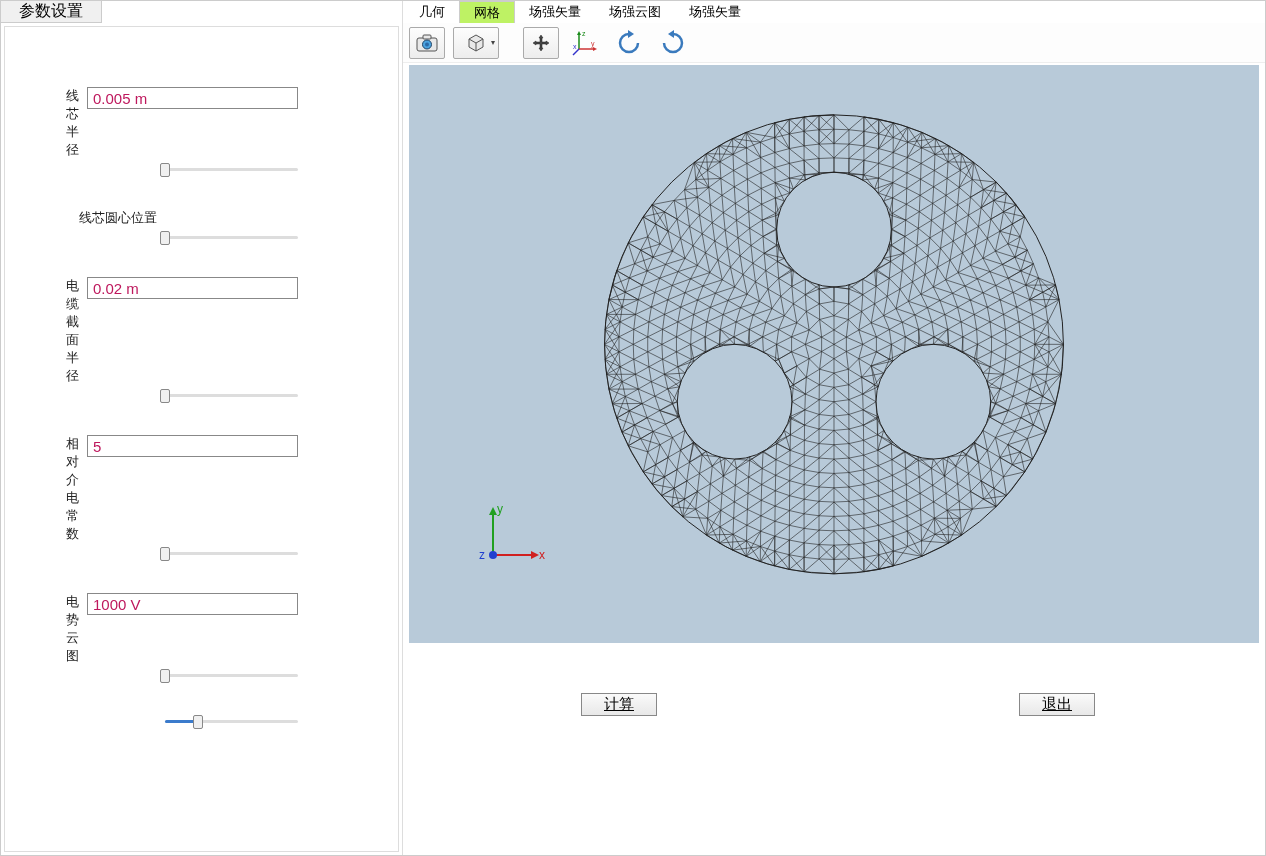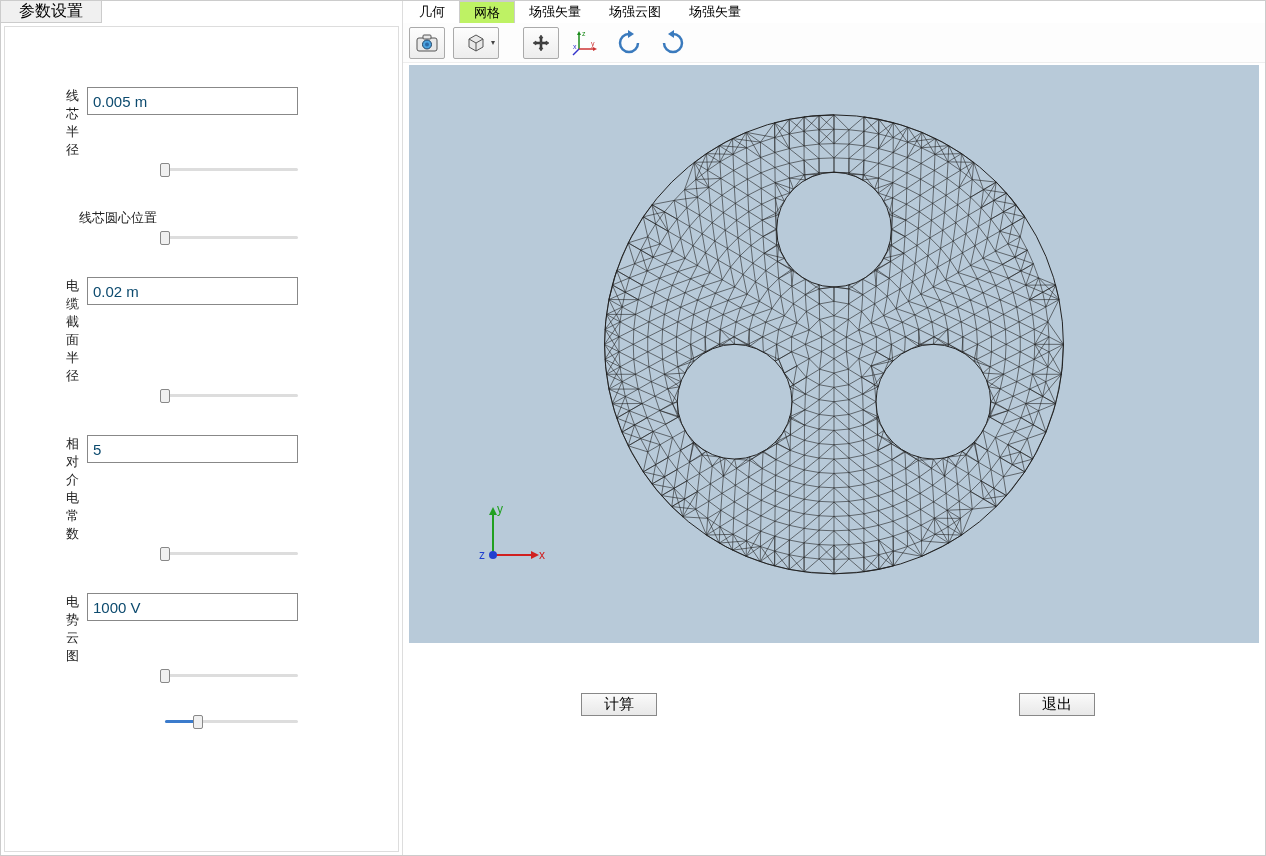--- a/index.html
+++ b/index.html
@@ -46,25 +46,25 @@
 .param-top { display: flex; align-items: flex-start; margin-bottom: 4px; }
 .param-label {
   width: 100px;
   text-align: right;
   padding-right: 8px;
   font-size: 13px;
   color: #222;
 }
 .param-input {
   flex: 1;
-  height: 28px;
+  height: 22px;
   border: 1px solid #888;
   padding: 1px 5px;
   font-size: 15px;
-  color: #0c4a6e;
+  color: #be185d;
   font-family: inherit;
 }
 .slider-wrap { margin-left: 100px; position: relative; height: 14px; }
 .slider-track {
   position: absolute;
   top: 5px;
   left: 0;
   right: 0;
   height: 3px;
   background: #ddd;
@@ -144,20 +144,21 @@
   position: relative;
   overflow: hidden;
 }
 .mesh-svg { position: absolute; inset: 0; }
 .axes { position: absolute; left: 66px; bottom: 70px; }
 .btn-row {
   display: flex;
   align-items: center;
   padding: 48px 170px 0 178px;
   justify-content: space-between;
+  text-decoration: underline;
 }
 .action-btn {
   padding: 1px 22px;
   font-size: 15px;
   border: 1px solid #888;
   background: linear-gradient(#fafafa,#e8e8e8);
   cursor: pointer;
   font-family: inherit;
 }
 </style>

